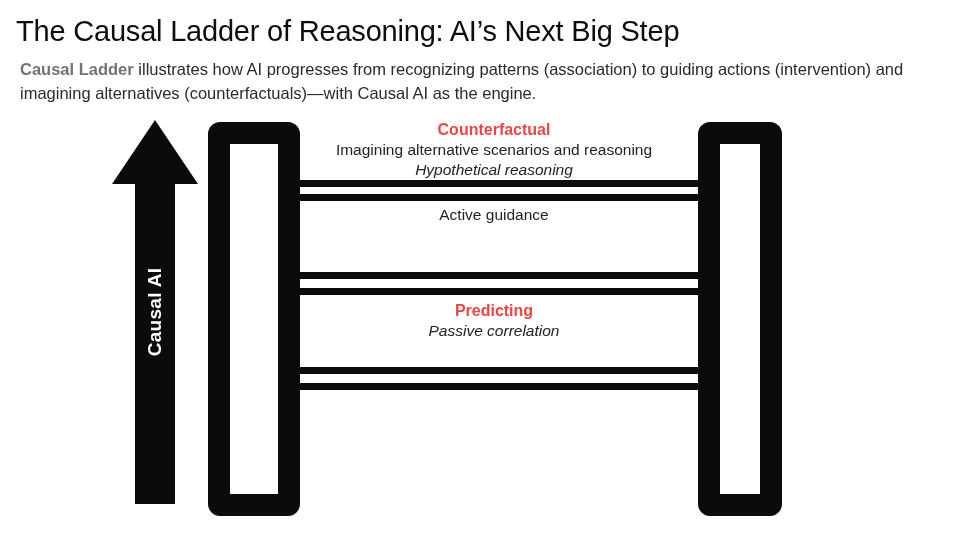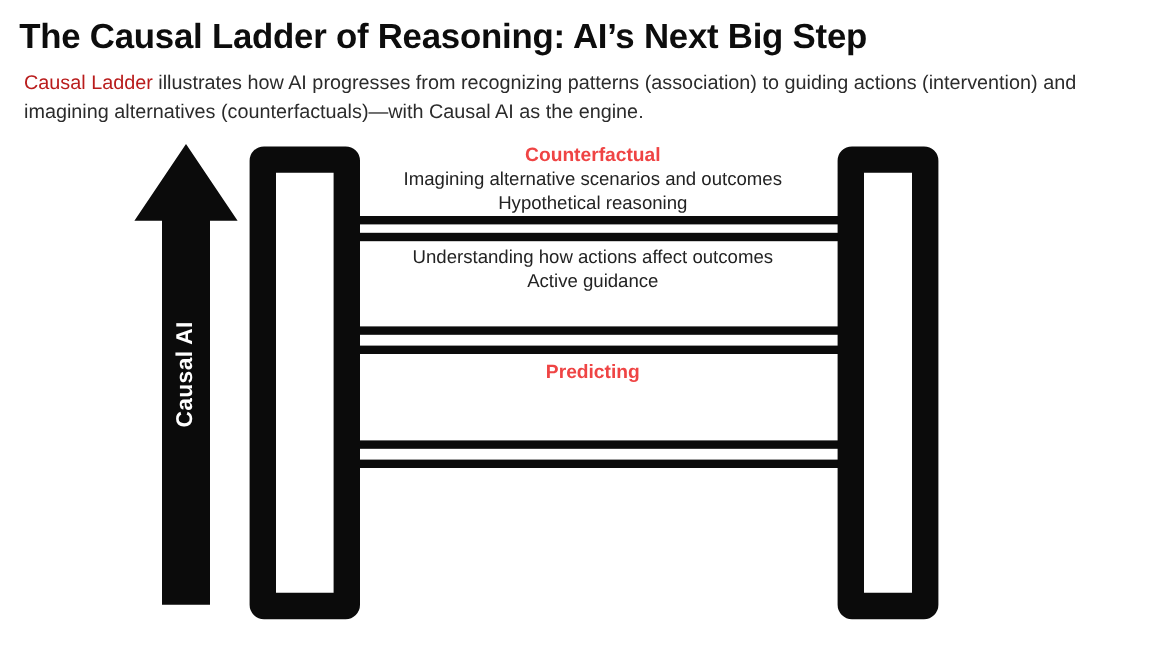--- a/index.html
+++ b/index.html
@@ -20,37 +20,37 @@
   }
 
   
   #title {
     position: absolute;
     left: 16px;
     top: 14px;
     width: 900px;
     font-size: 29px;
     line-height: 34px;
-    font-weight: 700;
+    font-weight: 400;
     letter-spacing: -0.2px;
     color: #0d0d0d;
     white-space: nowrap;
   }
   #subtitle {
     position: absolute;
     left: 20px;
     top: 57px;
     width: 918px;
     font-size: 16.5px;
     line-height: 24px;
     color: #2b2b2b;
   }
   #subtitle .lead {
-    font-weight: normal;
-    color: #b91c1c;
+    font-weight: bold;
+    color: #737373;
   }
 
   
   #footer {
     position: absolute;
     left: 14px;
     top: 518px;
     font-size: 12px;
     line-height: 16px;
     color: #1a1a1a;
@@ -126,21 +126,21 @@
   .step-desc {
     font-size: 15.5px;
     line-height: 20px;
     color: #232323;
   }
   .step-tag {
     font-size: 15.5px;
     line-height: 20px;
     color: #232323;
   }
-  .step-tag.italic { }
+  .step-tag.italic { font-style: italic; }
 </style>
 </head>
 <body>
 
 <div id="slide">
 
   <div id="title">The Causal Ladder of Reasoning: AI’s Next Big Step</div>
 
   <div id="subtitle"><span class="lead">Causal Ladder</span><span> illustrates how AI progresses from recognizing patterns (association) to guiding actions (intervention) and imagining alternatives (counterfactuals)—with Causal AI as the engine.</span></div>
 
@@ -151,33 +151,33 @@
   </div>
   <div id="arrow-label">
     <span>Causal AI</span>
   </div>
 
   <div class="rail" id="rail-left"></div>
   <div class="rail" id="rail-right"></div>
 
   <div class="step-text" style="top:120px">
     <div class="step-title">Counterfactual</div>
-    <div class="step-desc">Imagining alternative scenarios and outcomes</div>
+    <div class="step-desc">Imagining alternative scenarios and reasoning</div>
     <div class="step-tag italic">Hypothetical reasoning</div>
   </div>
   <div class="rung" style="top:180px"></div>
   <div class="rung" style="top:194px"></div>
 
   <div class="step-text" style="top:205px">
-    <div class="step-desc">Understanding how actions affect outcomes</div>
     <div class="step-tag">Active guidance</div>
   </div>
   <div class="rung" style="top:272px"></div>
   <div class="rung" style="top:288px"></div>
 
   <div class="step-text" style="top:301px">
     <div class="step-title">Predicting</div>
+    <div class="step-tag italic">Passive correlation</div>
   </div>
   <div class="rung" style="top:367px"></div>
   <div class="rung" style="top:383px"></div>
 
 
 </div>
 
 </body></html>

